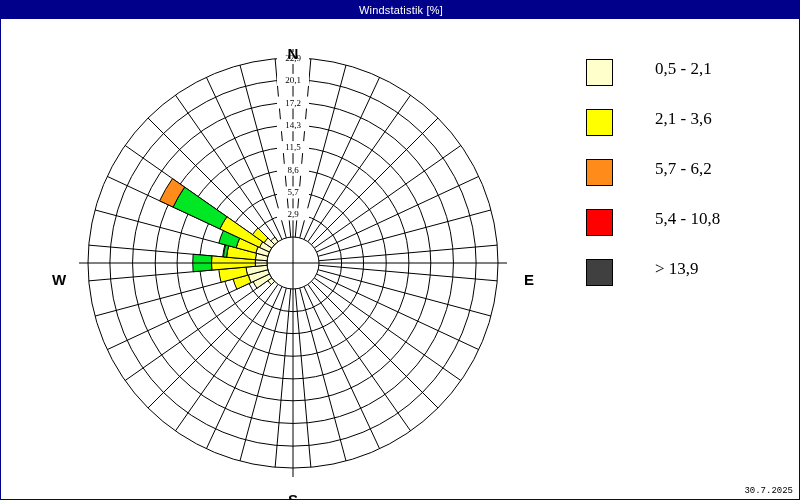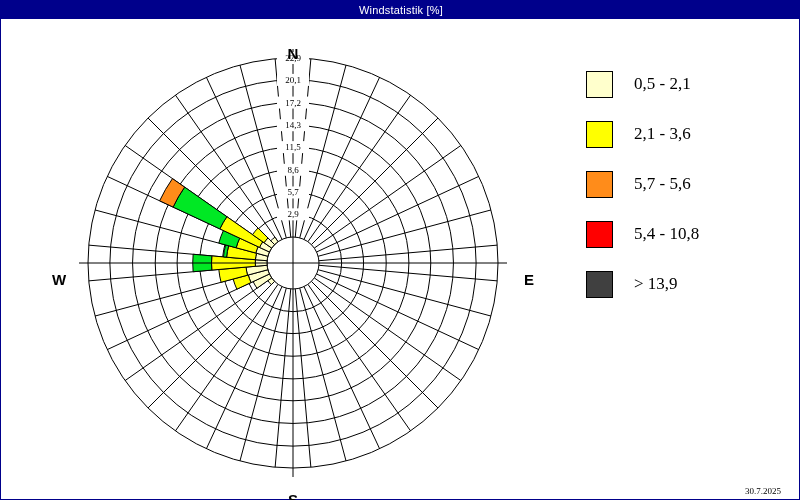--- a/index.html
+++ b/index.html
@@ -17,27 +17,27 @@
             background:#fff;}
   #rose{position:absolute;left:0;top:0;}
   .card-lbl{position:absolute;font-family:"Liberation Sans",sans-serif;
             font-size:15px;font-weight:bold;color:#000;
             text-align:center;}
   #lbl-N{left:272px;top:26px;width:40px;}
   #lbl-S{left:272px;top:472px;width:40px;}
   #lbl-W{left:38px;top:252px;width:40px;}
   #lbl-E{left:508px;top:252px;width:40px;}
   #legend{position:absolute;left:585px;top:40px;width:205px;}
-  .leg-row{display:flex;align-items:center;height:50px;}
+  .leg-row{display:flex;height:50px;gap:21px;}
   .leg-swatch{width:27px;height:27px;border:1px solid #000;box-sizing:border-box;
               flex:0 0 27px;}
   .leg-text{margin-left:21px;font-family:"Liberation Serif",serif;
             font-size:17px;color:#000;white-space:pre;}
-  #datestamp{position:absolute;right:18px;bottom:3px;
-             font-family:Liberation Serif, serif;
+  #datestamp{position:absolute;right:6px;bottom:3px;
+             font-family:Liberation Mono, monospace;
              font-size:9px;color:#000;}
   .tick-lbl{font-family:"Liberation Serif",serif;font-size:9px;fill:#000;}
 </style>
 </head>
 <body>
 
 <div id="app">
 
   <div id="titlebar">
     <span>Windstatistik [%]</span>
@@ -151,21 +151,21 @@
         <div class="leg-row">
           <div class="leg-swatch" style="background: rgb(255, 255, 204);"></div>
           <div class="leg-text">0,5 - 2,1</div>
         </div>
         <div class="leg-row">
           <div class="leg-swatch" style="background: rgb(255, 255, 0);"></div>
           <div class="leg-text">2,1 - 3,6</div>
         </div>
         <div class="leg-row">
           <div class="leg-swatch" style="background: rgb(255, 140, 26);"></div>
-          <div class="leg-text">5,7 - 5,6</div>
+          <div class="leg-text">5,7 - 6,2</div>
         </div>
         <div class="leg-row">
           <div class="leg-swatch" style="background: rgb(255, 0, 0);"></div>
           <div class="leg-text">5,4 - 10,8</div>
         </div>
         <div class="leg-row">
           <div class="leg-swatch" style="background: rgb(64, 64, 64);"></div>
           <div class="leg-text">&gt; 13,9</div>
         </div>
       </div>

